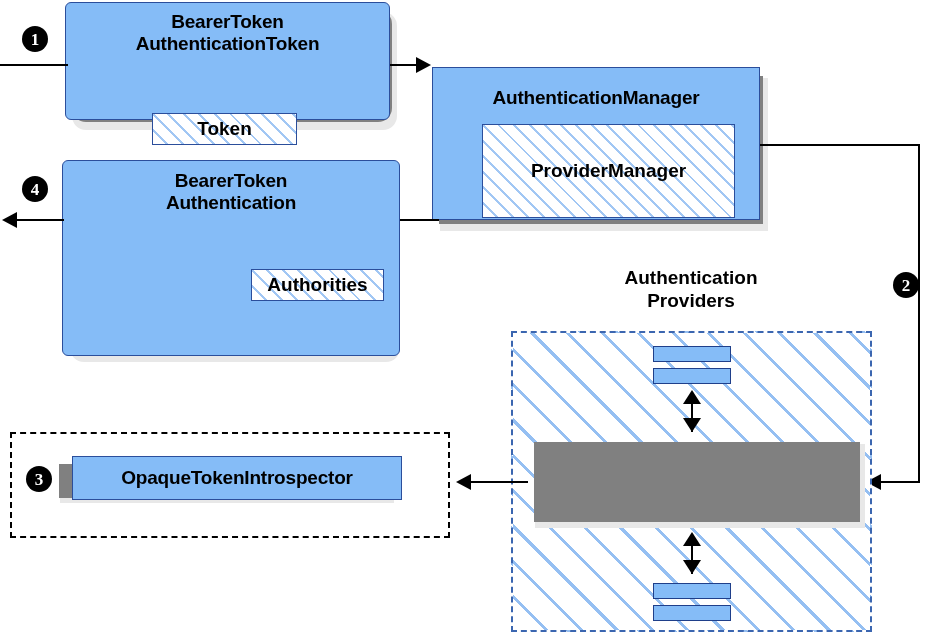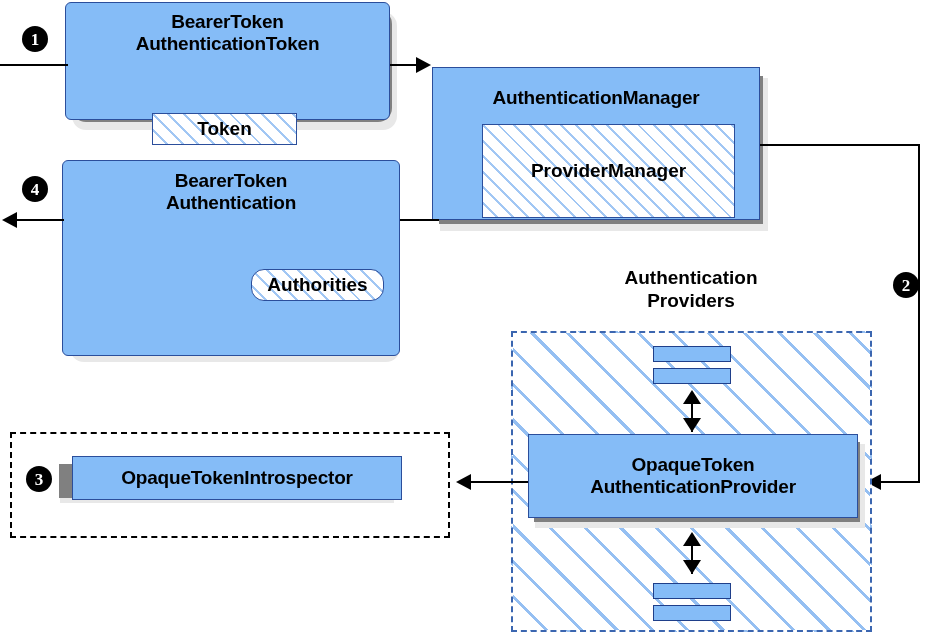--- a/index.html
+++ b/index.html
@@ -142,21 +142,21 @@
 
   <div class="step" style="left:893px;top:272px;">2</div>
 
   <div class="shadow-outer" style="left:70px;top:172px;width:330px;height:190px;border-radius:14px;"></div>
   <div class="shadow-inner" style="left:70px;top:170px;width:325px;height:185px;border-radius:14px;"></div>
 
   <div class="blue rounded" style="left:62px;top:160px;width:338px;height:196px;">
     <div class="title" style="margin-top:9px;">BearerToken
 Authentication</div>
   </div>
-  <div class="hatch" style="left:251px;top:269px;width:133px;height:32px;font-size:19px;border-radius:13px;">Authorities</div>
+  <div class="hatch" style="left:251px;top:269px;width:133px;height:32px;font-size:19px;">Authorities</div>
 
   <div class="step" style="left:22px;top:176px;">4</div>
 
   <div class="ln lnh" style="left:400px;top:219px;width:39px;"></div>
   <div class="ln lnh" style="left:14px;top:219px;width:50px;"></div>
   <div class="arr arr-l" style="left:2px;top:212px;"></div>
 
   <div class="grouplabel" style="left:566px;top:267px;width:250px;">Authentication
 Providers</div>
 
@@ -165,24 +165,20 @@
   <div class="bar" style="left:653px;top:346px;width:78px;height:16px;"></div>
   <div class="bar" style="left:653px;top:368px;width:78px;height:16px;"></div>
 
   <div class="ln lnv" style="left:691px;top:394px;height:38px;"></div>
   <div class="arr arr-u" style="left:683px;top:390px;"></div>
   <div class="arr arr-d" style="left:683px;top:418px;"></div>
 
   <div class="shadow-outer" style="left:535px;top:444px;width:330px;height:84px;"></div>
   <div class="shadow-inner" style="left:534px;top:442px;width:326px;height:80px;"></div>
 
-  <div class="blue" style="left:528px;top:434px;width:330px;height:84px;justify-content:center;">
-    <div class="title">OpaqueToken
-AuthenticationProvider</div>
-  </div>
 
   <div class="ln lnv" style="left:691px;top:536px;height:38px;"></div>
   <div class="arr arr-u" style="left:683px;top:532px;"></div>
   <div class="arr arr-d" style="left:683px;top:560px;"></div>
 
   <div class="bar" style="left:653px;top:583px;width:78px;height:16px;"></div>
   <div class="bar" style="left:653px;top:605px;width:78px;height:16px;"></div>
 
   <div class="dashed-plain" style="left:10px;top:432px;width:440px;height:106px;"></div>
 

